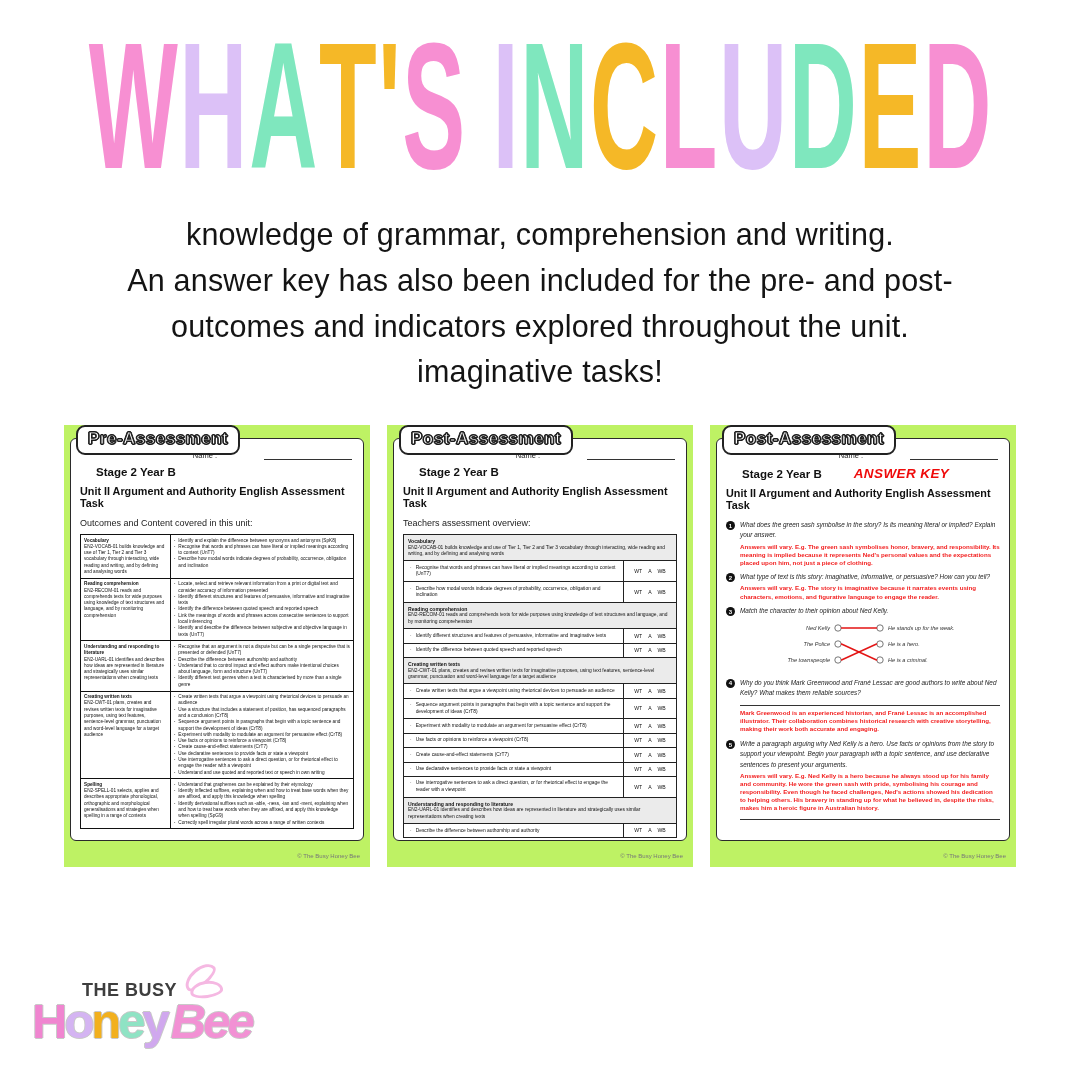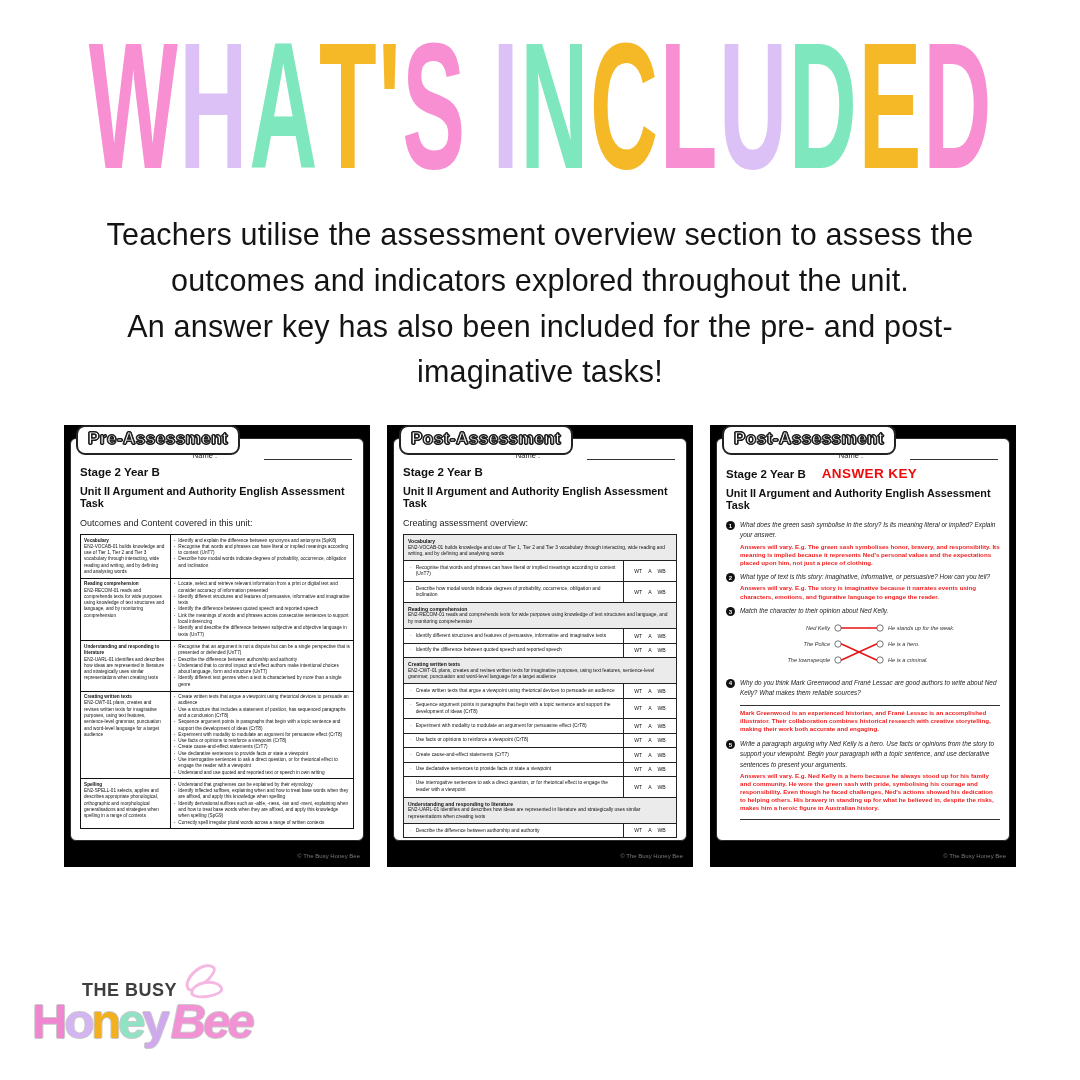--- a/index.html
+++ b/index.html
@@ -14,31 +14,31 @@
   .tletter{display:inline-block;}
   .tspace{width:30px;}
 
   
   .intro{margin:46px auto 0;width:960px;text-align:center;font-size:30.5px;line-height:1.5;
     color:#141414;letter-spacing:0.2px;}
   .intro-line{white-space:nowrap;}
 
   
   .docs{display:flex;justify-content:center;gap:17px;margin-top:30px;}
-  .doc{width:306px;height:442px;position:relative;background:#000000;}
+  .doc{width:306px;height:442px;position:relative;background:#bef264;}
   .frame{position:absolute;top:13px;left:6px;right:6px;bottom:26px;border:1.6px solid #2b2b2b;
     border-radius:6px;padding:8px 9px;box-sizing:border-box;overflow:hidden;background:#fff;}
   .badge{position:absolute;top:0;left:12px;z-index:3;background:#fff;border:2px solid #222;
     border-radius:9px;padding:2px 10px 4px;font-size:17px;font-weight:700;letter-spacing:0.5px;
     color:#fff;-webkit-text-stroke:1.15px #1c1c1c;
     text-shadow:-1px 0 #1c1c1c,1px 0 #1c1c1c,0 -1px #1c1c1c,0 1px #1c1c1c;}
   .name-row{display:flex;justify-content:flex-end;align-items:flex-end;font-size:7.5px;color:#222;
     margin:4px 2px 6px 0;gap:44px;}
   .name-ul{width:88px;border-bottom:1px solid #333;margin-left:3px;height:7px;}
-  .stage{font-size:11.5px;font-weight:700;color:#111;margin:2px 0 7px;}
+  .stage{font-size:11.5px;font-weight:700;color:#111;margin:2px 16px 7px;}
   .unit{font-size:10.8px;font-weight:700;color:#111;margin-bottom:9px;}
   .sec-label{font-size:9px;color:#222;margin-bottom:6px;}
   .copy{position:absolute;right:10px;bottom:8px;font-size:6px;color:#777;}
 
   
   .otable{border:1.2px solid #111;font-size:4.7px;line-height:1.34;color:#111;}
   .orow{display:flex;border-top:1px solid #111;}
   .orow:first-child{border-top:none;}
   .oleft{width:33%;border-right:1px solid #111;padding:2.5px 3px;box-sizing:border-box;}
   .ot{font-weight:700;}
@@ -52,21 +52,21 @@
   .shead:first-child{border-top:none;}
   .st{font-weight:700;font-size:5.1px;}
   .sitem{display:flex;border-top:1px solid #222;}
   .sitem .txt{flex:1;padding:3.5px 4px 3.5px 6px;display:flex;gap:4px;}
   .idash{flex:0 0 auto;}
   .grades{width:52px;border-left:1px solid #222;display:flex;align-items:center;
     justify-content:center;gap:6px;font-size:5.1px;flex:0 0 auto;}
 
   
   .stage-row{display:flex;align-items:baseline;gap:16px;}
-  .ak{color:#ef0b0b;font-weight:800;font-size:13.5px;letter-spacing:0.4px;}
+  .ak{color:#ef0b0b;font-weight:800;font-size:13.5px;letter-spacing:0.4px;font-style:italic;}
   .questions{margin-top:8px;}
   .q{display:flex;gap:5px;margin-bottom:5.5px;}
   .qnum{flex:0 0 auto;width:9px;height:9px;border-radius:50%;background:#111;color:#fff;
     font-size:6px;font-weight:700;display:flex;align-items:center;justify-content:center;margin-top:1px;}
   .qbody{flex:1;min-width:0;}
   .qtext{font-style:italic;font-size:6.4px;line-height:1.6;color:#222;}
   .ans{color:var(--answer-red);font-weight:700;font-size:6.2px;line-height:1.3;margin-top:2px;}
   .write-line{border-bottom:1px solid #333;height:6px;margin:1px 0 3px;}
   .match{display:block;width:208px;height:52px;margin:3px 0 1px 26px;}
   .mtext{font-size:5.6px;fill:#333;font-style:italic;font-family:"Liberation Sans",sans-serif;}
@@ -105,23 +105,23 @@
         <span class="tletter" style="color: rgb(245, 184, 39);">C</span>
         <span class="tletter" style="color: rgb(247, 143, 210);">L</span>
         <span class="tletter" style="color: rgb(220, 193, 247);">U</span>
         <span class="tletter" style="color: rgb(127, 231, 190);">D</span>
         <span class="tletter" style="color: rgb(245, 184, 39);">E</span>
         <span class="tletter" style="color: rgb(247, 143, 210);">D</span>
       </div>
   </div>
 
   <div class="intro" id="intro-lines">
-      <div class="intro-line">Teachers utilise the assessment overview section to assess the</div>
+      <div class="intro-line">knowledge of grammar, comprehension and writing.</div>
+      <div class="intro-line">An answer key has also been included for the pre- and post-</div>
       <div class="intro-line">outcomes and indicators explored throughout the unit.</div>
-      <div class="intro-line">An answer key has also been included for the pre- and post-</div>
       <div class="intro-line">imaginative tasks!</div>
     </div>
 
   <div class="docs">
 
     <div class="doc">
       <div class="badge">Pre-Assessment</div>
       <div class="frame">
         <div class="name-row">
           <span>Name :</span>
@@ -278,21 +278,21 @@
 
     <div class="doc">
       <div class="badge">Post-Assessment</div>
       <div class="frame">
         <div class="name-row">
           <span>Name :</span>
           <span class="name-ul"></span>
         </div>
         <div class="stage">Stage 2 Year B</div>
         <div class="unit">Unit II Argument and Authority English Assessment Task</div>
-        <div class="sec-label">Creating assessment overview:</div>
+        <div class="sec-label">Teachers assessment overview:</div>
         <div class="sections" id="assessment-sections">
             <div class="shead">
               <div class="st">Vocabulary</div>
               <div class="sd">EN2-VOCAB-01 builds knowledge and use of Tier 1, Tier 2 and Tier 3 vocabulary through interacting, wide reading and writing, and by defining and analysing words</div>
             </div>
             <div class="sitem">
               <div class="txt">
                 <span class="idash">·</span>
                 <span>Recognise that words and phrases can have literal or implied meanings according to context (UnT7)</span>
               </div>

